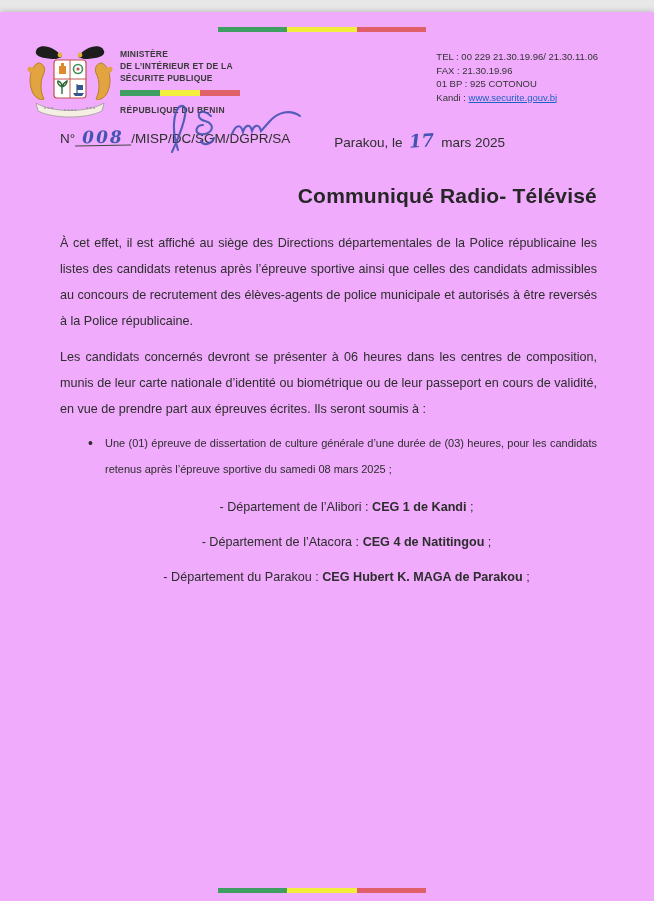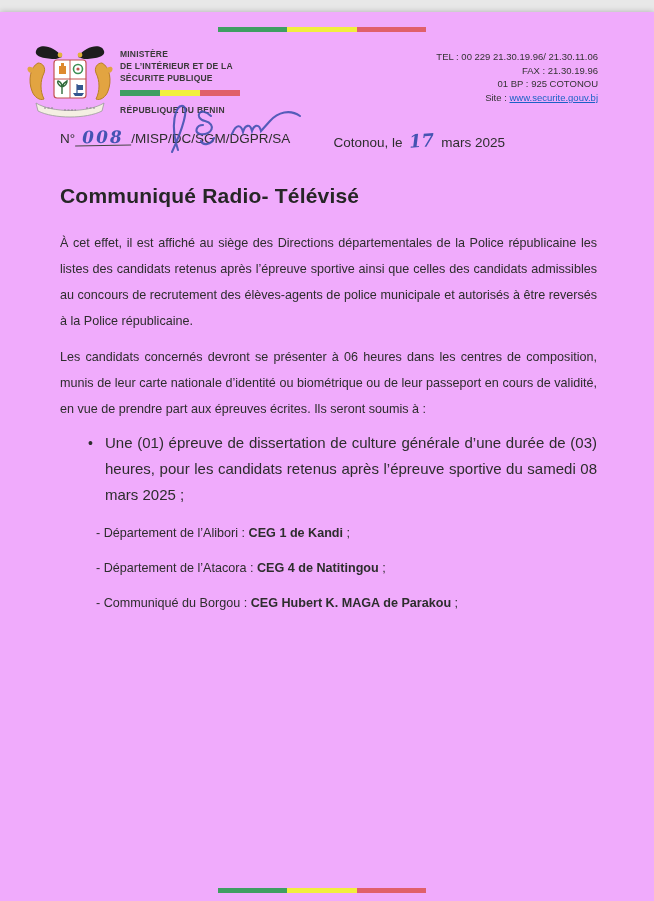--- a/index.html
+++ b/index.html
@@ -19,59 +19,59 @@
   .flag-bar span { flex:1; height:100%; }
   .flag-bar-top    { left:218px; top:15px;  width:208px; height:5px; }
   .flag-bar-bottom { left:218px; top:876px; width:208px; height:5px; }
   .flag-bar-mini   { position:static; width:120px; height:6px; margin:6px 0 8px 0; }
 
   
   .logo-box { position:absolute; left:24px; top:29px; width:92px; height:82px; }
   .ministry-block { position:absolute; left:120px; top:36px; font-size:8.5px;
     line-height:12px; letter-spacing:.2px; color:#3a3a3a; font-weight:bold; }
   .republic { font-size:8.5px; letter-spacing:.3px; font-weight:bold; color:#3a3a3a; }
-  .contact-block { position:absolute; right:56px; top:38px; text-align:right;
+  .contact-block { position:absolute; right:56px; top:38px; 
     font-size:9.5px; line-height:13.5px; color:#333; }
   .contact-block a { color:#1a62c5; text-decoration:underline; cursor:pointer; }
 
   
   .ref-row { position:absolute; left:60px; top:118px; right:57px;
     display:flex; justify-content:space-between; font-size:13.5px; color:#2e2e2e; }
   .ref-right { margin-right:92px; }
   .hw { font-family:"DejaVu Serif", serif; font-style:italic; color:#4453b2;
     font-weight:bold; }
   .hw-number { display:inline-block; width:56px; text-align:center;
     font-size:17px; letter-spacing:2px; border-bottom:1.4px solid #444;
     transform:rotate(-1deg); line-height:15px;font-style:italic; }
   .hw-day { font-size:18px; display:inline-block; transform:rotate(-4deg);
     padding:0 3px; }
   .signature { position:absolute; left:148px; top:84px; width:170px; height:58px;
     z-index:3; pointer-events:none; }
 
   
   .content { position:absolute; left:60px; top:172px; width:537px; }
-  .doc-title { font-size:21px; font-weight:bold; text-align:left;
+  .doc-title { font-size:21px; font-weight:bold; text-align:right;
     color:#262626; margin-bottom:22px; letter-spacing:.2px; }
   .para { font-size:12.6px; line-height:26px; text-align:justify; color:#2d2d2d; }
   .para.indent { text-indent:62px; }
   .p1 { margin-bottom:6px; }
   .p2 { margin-bottom:12px; }
   .p3 { margin-bottom:10px; }
   .p4 { margin-bottom:8px; }
   .b { font-weight:bold; }
   ul.bullets { list-style:none; }
-  ul.bullets li { position:relative; padding-left:45px; font-size:15px;
+  ul.bullets li { position:relative; padding-left:45px; font-size:11px;
     line-height:26px; text-align:justify; color:#2d2d2d; }
   ul.bullets li::before { content:"\2022"; position:absolute; left:28px; top:0;
     font-size:14px; }
   ul.bullets li.li1 { margin-bottom:12px; }
   ul.bullets li.li2 { margin-bottom:10px; }
   .centers-intro { font-size:12.6px; line-height:26px; margin-bottom:6px;
     color:#2d2d2d; }
-  .dept-list { padding-left:36px; }
+  .dept-list { padding-left:36px;text-align:center; }
   .dept-item { font-size:12.6px; line-height:26px; margin-bottom:9px;
     color:#2d2d2d; }
 </style>
 </head>
 <body>
 
 <div class="page">
 
   <div class="flag-bar flag-bar-top">
     <span style="background:#3f9e62"></span>
@@ -119,52 +119,52 @@
       <span style="background:#f2ee3d"></span>
       <span style="background:#e0606a"></span>
     </div>
     <div class="republic">RÉPUBLIQUE DU BENIN</div>
   </div>
 
   <div class="contact-block">
     <div>TEL : 00 229 21.30.19.96/ 21.30.11.06</div>
     <div>FAX : 21.30.19.96</div>
     <div>01 BP : 925 COTONOU</div>
-    <div><span>Site : </span><a>www.securite.gouv.bj</a></div>
+    <div><span>Kandi : </span><a>www.securite.gouv.bj</a></div>
   </div>
 
   <svg class="signature" viewBox="0 0 170 58">
     <g fill="none" stroke="#4453b2" stroke-width="2.1" stroke-linecap="round" opacity="0.9">
       <path d="M30,54 C22,30 27,8 35,10 C41,12 35,32 24,56"></path>
       <path d="M63,20 C52,9 45,22 57,25 C69,28 64,40 52,38 C46,37 48,29 55,29"></path>
       <path d="M66,42 C63,49 55,50 53,45"></path>
       <path d="M84,38 C88,28 93,28 95,36 C97,29 102,27 104,35 C106,29 111,27 113,35 L122,25 C130,16 142,13 152,20"></path>
     </g>
   </svg>
 
   <div class="ref-row">
     <div class="ref-left"><span>N°</span><span class="hw hw-number">008</span><span>/MISP/DC/SGM/DGPR/SA</span></div>
-    <div class="ref-right"><span>Cotonou, le</span> <span class="hw hw-day">17</span> <span>mars 2025</span></div>
+    <div class="ref-right"><span>Parakou, le</span> <span class="hw hw-day">17</span> <span>mars 2025</span></div>
   </div>
 
   <div class="content">
     <h1 class="doc-title">Communiqué Radio- Télévisé</h1>
 
     <p class="para p3"><span>À cet effet, il est affiché au siège des Directions départementales de la Police républicaine les listes des candidats retenus après l’épreuve sportive ainsi que celles des candidats admissibles au concours de recrutement des élèves-agents de police municipale et autorisés à être reversés à la Police républicaine.</span></p>
     <p class="para p4"><span>Les candidats concernés devront se présenter à 06 heures dans les centres de composition, munis de leur carte nationale d’identité ou biométrique ou de leur passeport en cours de validité, en vue de prendre part aux épreuves écrites. Ils seront soumis à :</span></p>
 
     <ul class="bullets">
       <li class="li1"><span>Une (01) épreuve de dissertation de culture générale d’une durée de (03) heures, pour les candidats retenus après l’épreuve sportive du samedi 08 mars 2025 ;</span></li>
     </ul>
 
 
     <div class="dept-list">
       <div class="dept-item"><span>- Département de l’Alibori : </span><span class="b">CEG 1 de Kandi</span><span> ;</span></div>
       <div class="dept-item"><span>- Département de l’Atacora : </span><span class="b">CEG 4 de Natitingou</span><span> ;</span></div>
-      <div class="dept-item"><span>- Communiqué du Borgou : </span><span class="b">CEG Hubert K. MAGA de Parakou</span><span> ;</span></div>
+      <div class="dept-item"><span>- Département du Parakou : </span><span class="b">CEG Hubert K. MAGA de Parakou</span><span> ;</span></div>
     </div>
   </div>
 
   <div class="flag-bar flag-bar-bottom">
     <span style="background:#3f9e62"></span>
     <span style="background:#f2ee3d"></span>
     <span style="background:#e0606a"></span>
   </div>
 
 </div>

